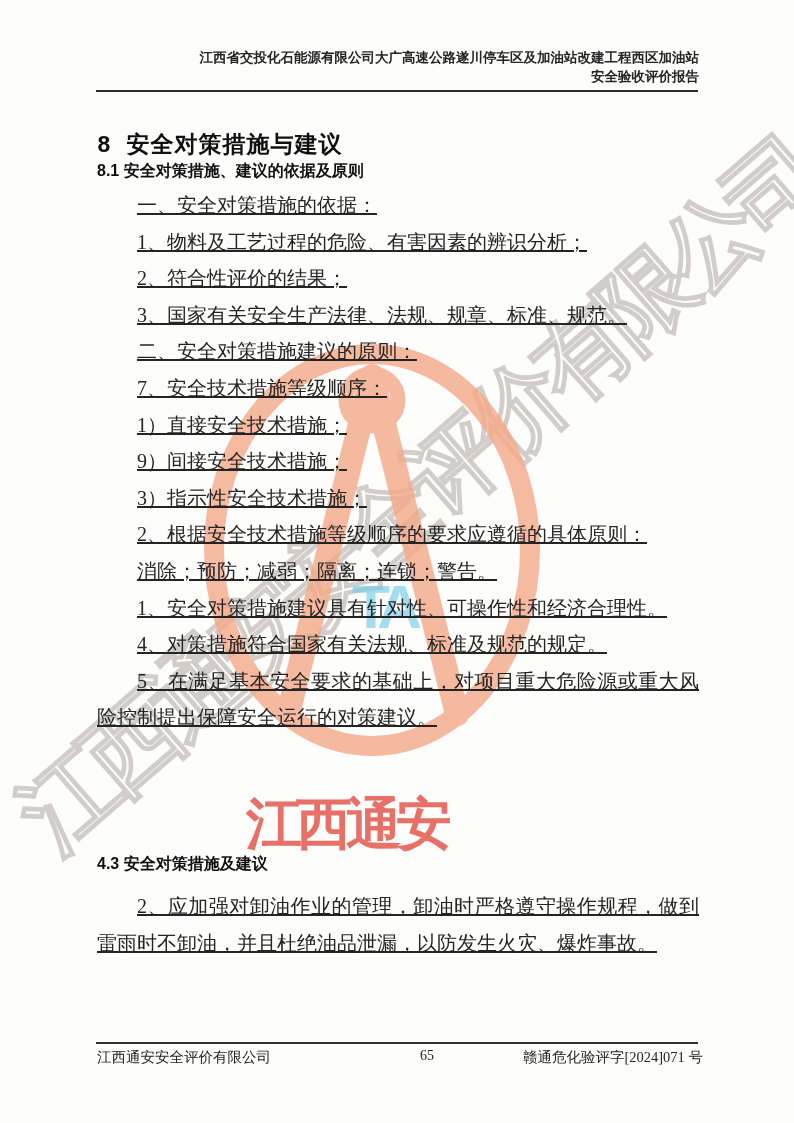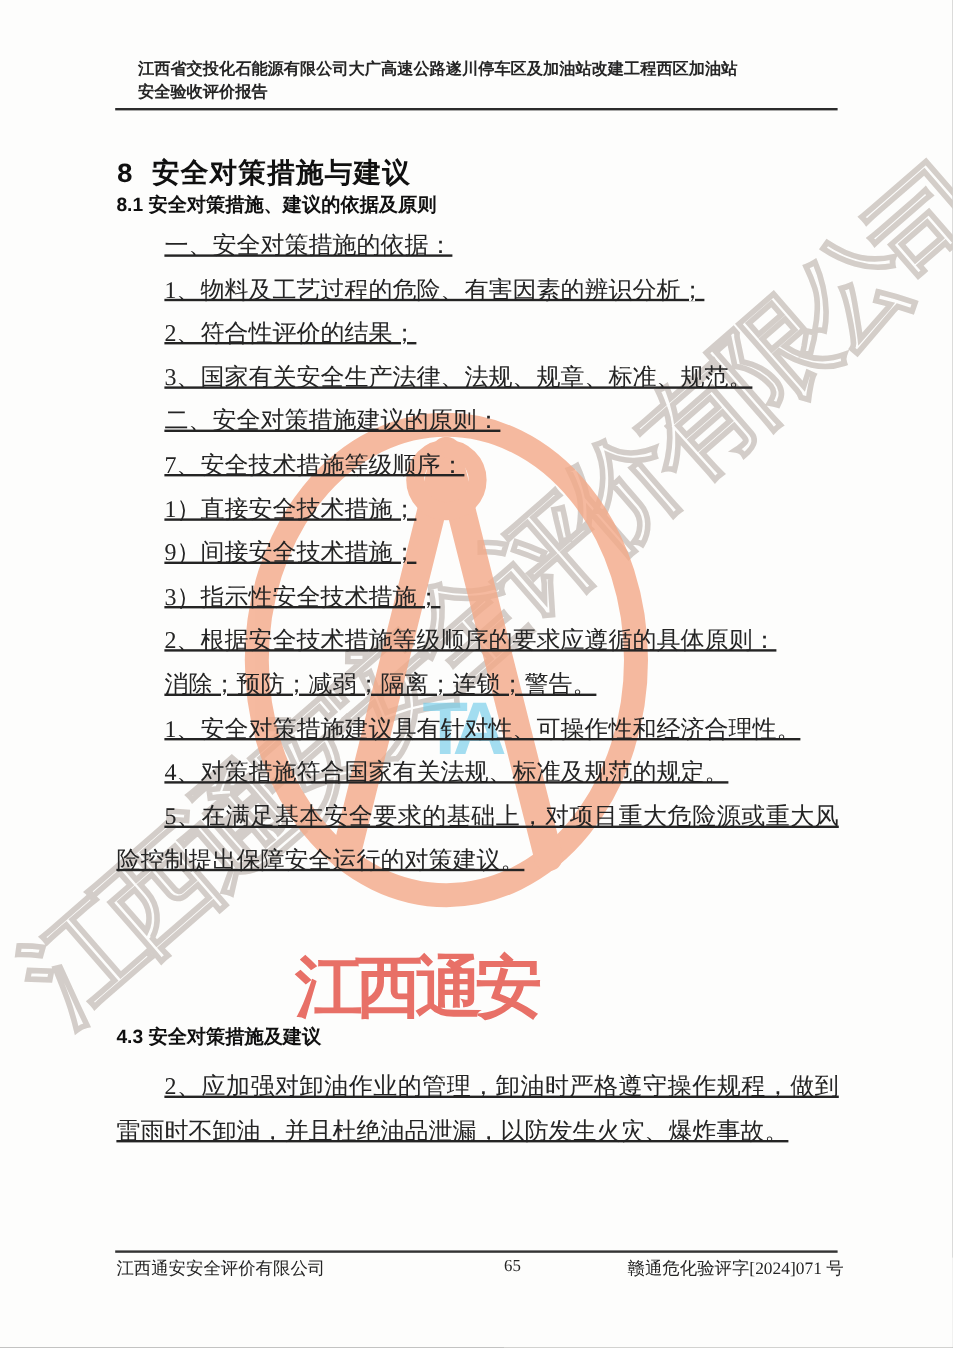--- a/index.html
+++ b/index.html
@@ -3,22 +3,22 @@
 <meta charset="utf-8">
 <style>
   html,body { margin:0; padding:0; background:#9a9a9a; }
   .page {
     position:relative; width:794px; height:1123px; margin:0 auto;
     background:#fdfdfc; overflow:hidden;
     font-family:"Liberation Serif", serif; color:#262626;
   }
   
   .hdr {
-    position:absolute; top:49px; left:115px; width:601px;
-    text-align:left; font-weight:bold; font-size:13.5px;
+    position:absolute; top:49px; left:98px; width:601px;
+    text-align:right; font-weight:bold; font-size:13.5px;
     line-height:18.5px; color:#252525; z-index:2;
   }
   .hdr-rule { position:absolute; top:90px; left:96px; width:602px; height:2px; background:#2c2c2c; z-index:2; }
   
   .doc-title {
     position:absolute; top:129px; left:97px; width:601px; text-align:left;
     font-family:Liberation Mono, monospace; font-weight:bold;
     font-size:23px; letter-spacing:1px; color:#101010; z-index:2;
   }
   .sec-h {

